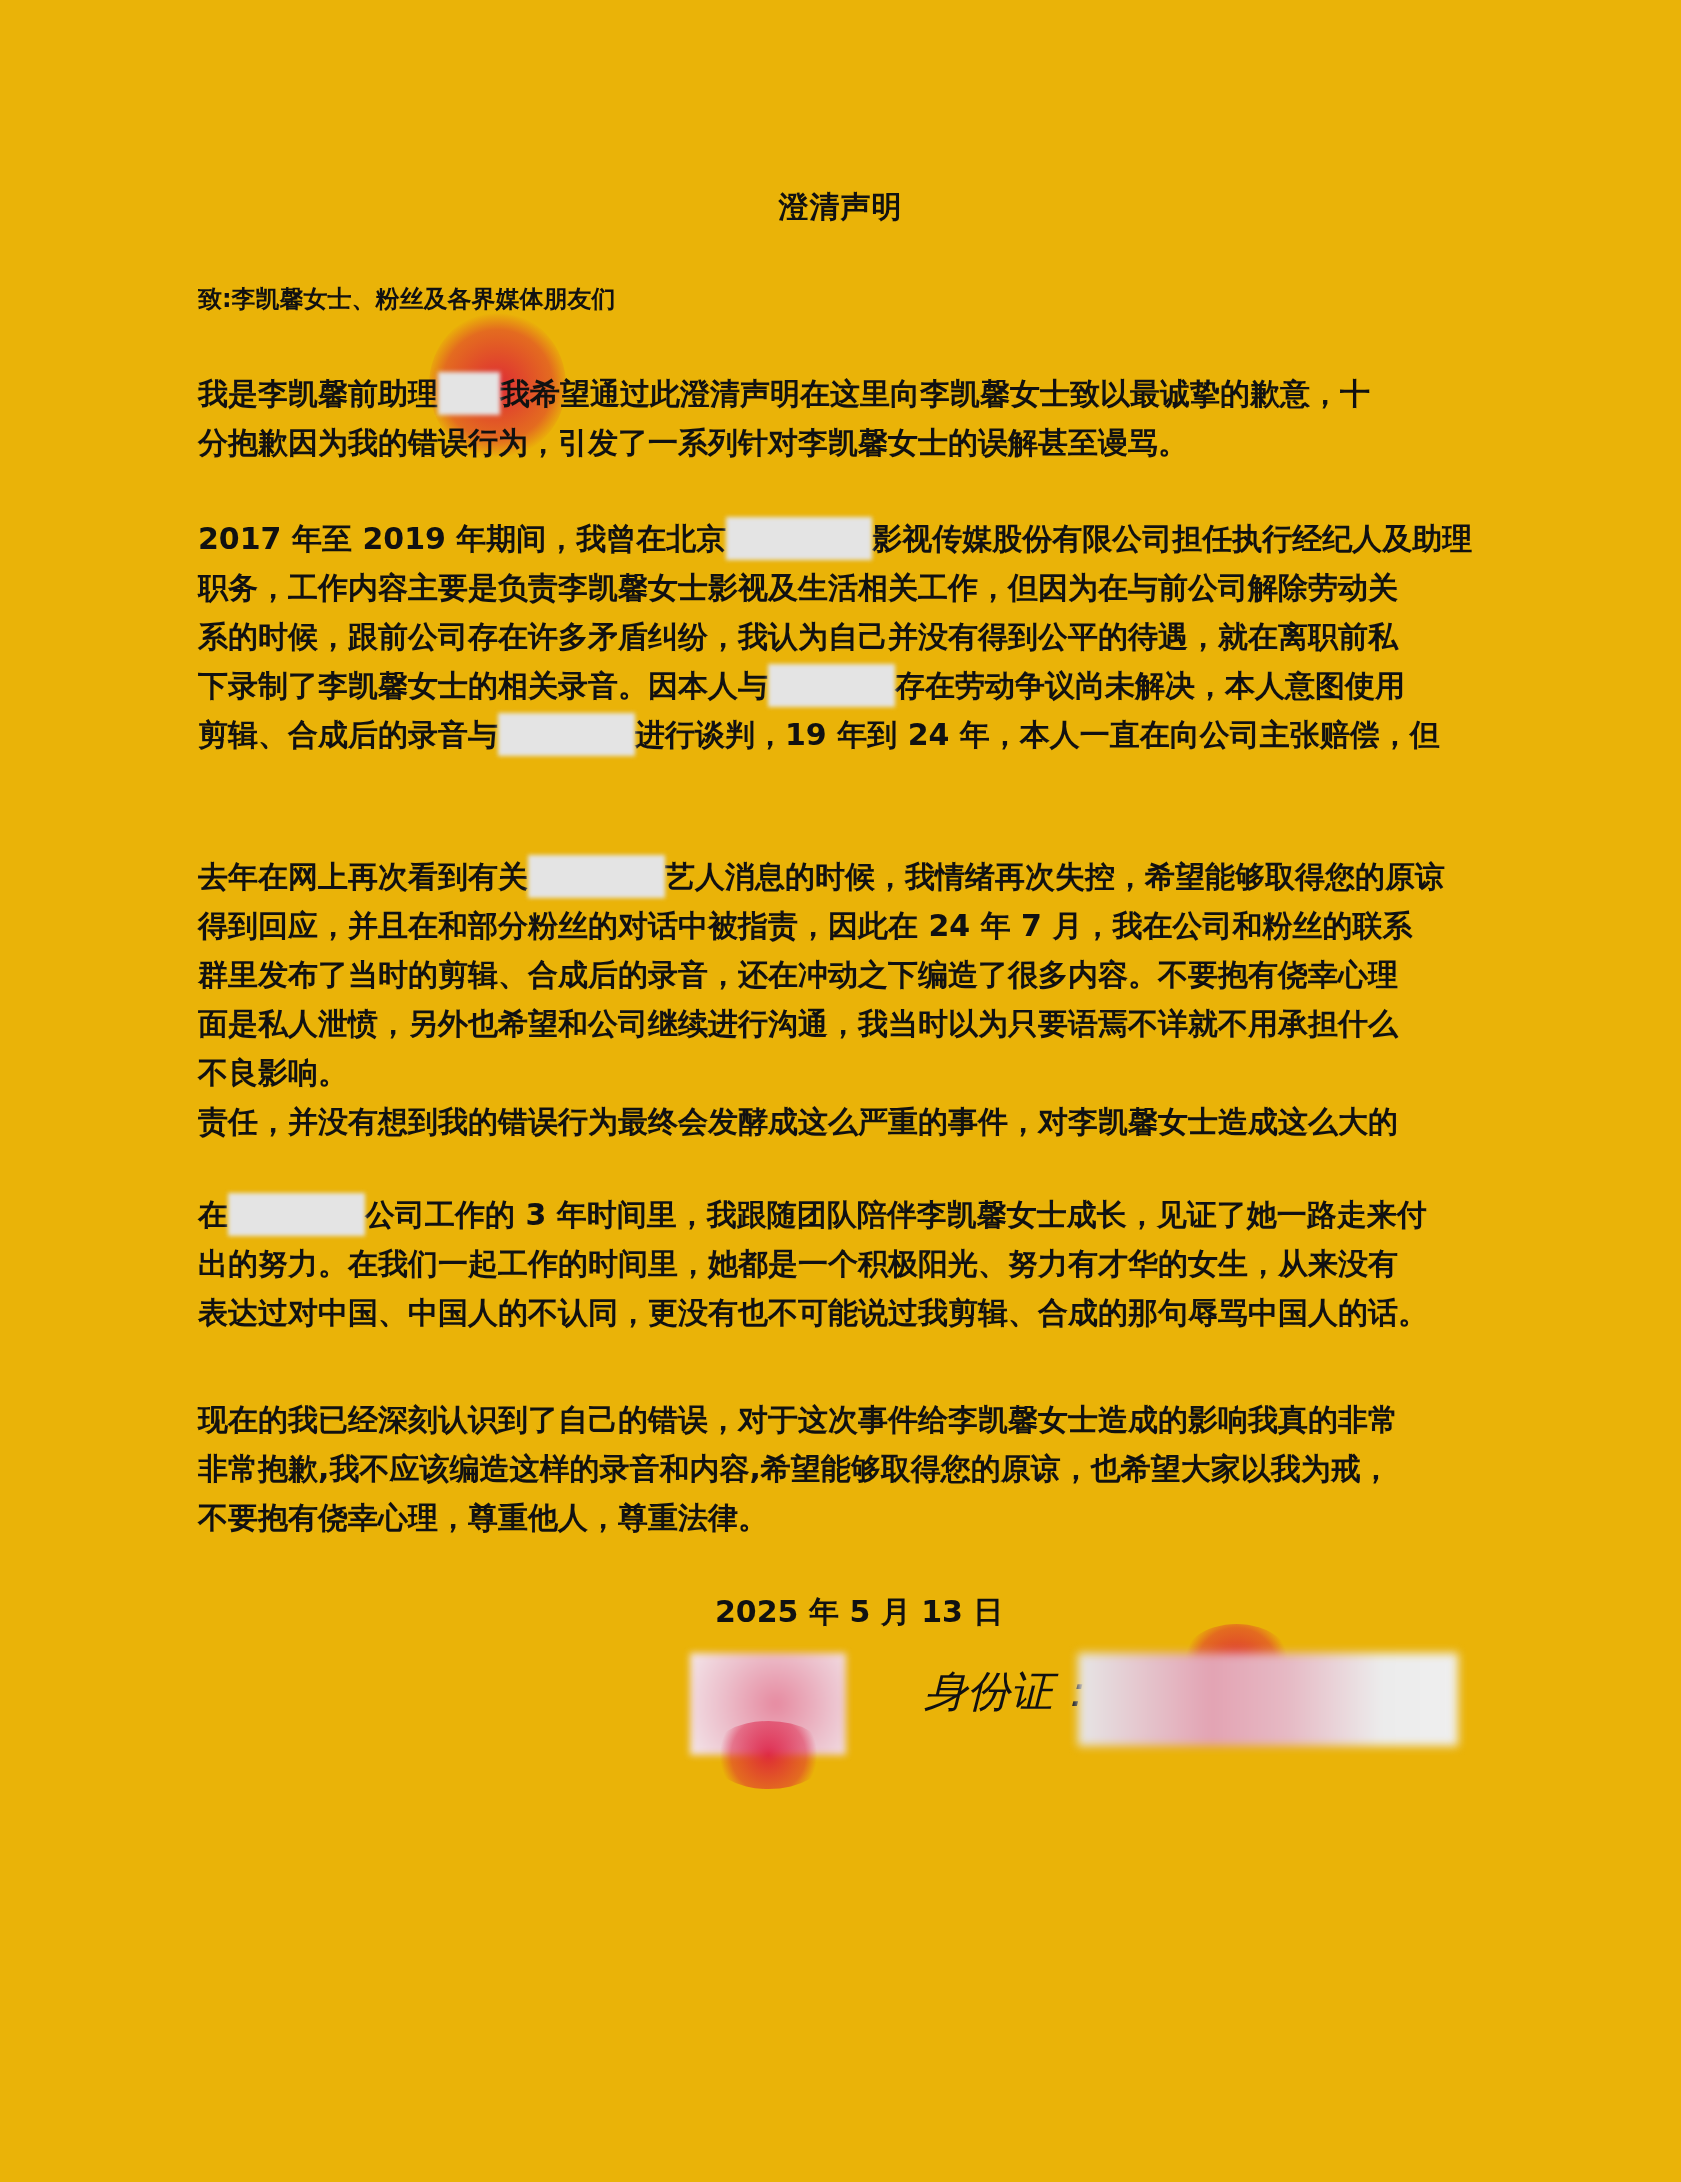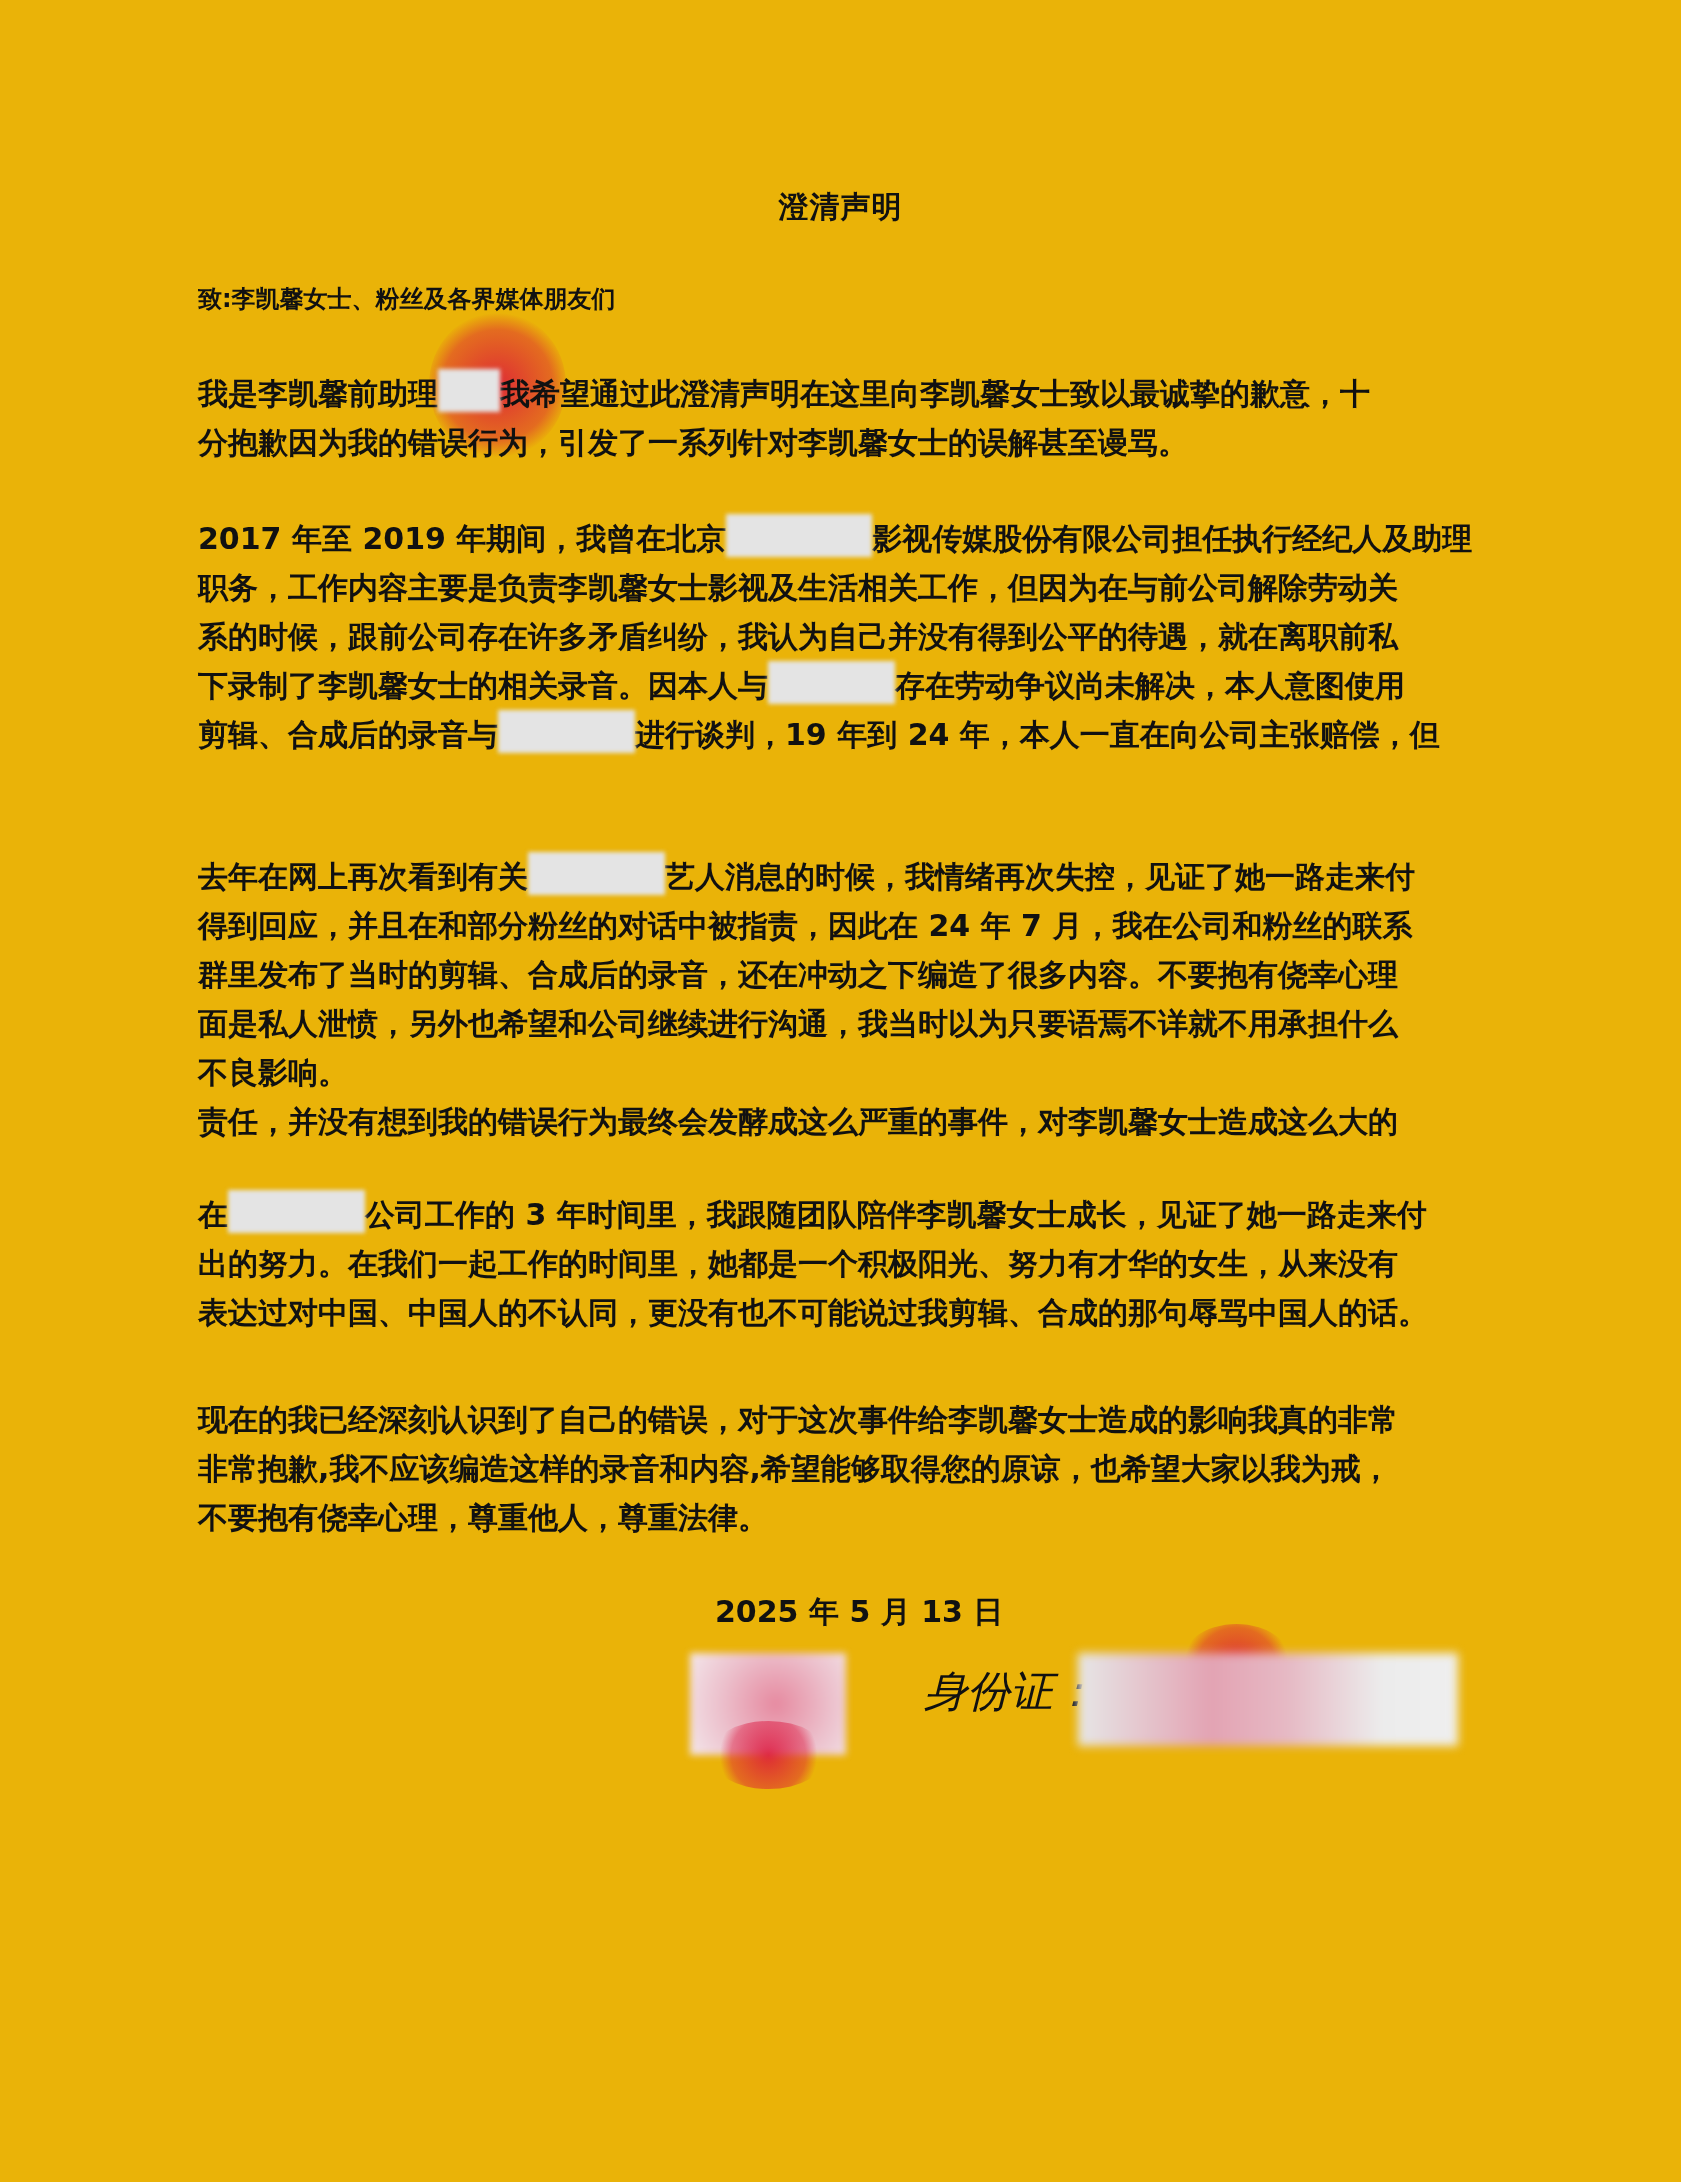--- a/index.html
+++ b/index.html
@@ -4,21 +4,21 @@
   <style>
     html, body { margin: 0; padding: 0; background: #ffffff; }
     body { width: 1681px; height: 2183px; position: relative; overflow: hidden;
            font-family: "DejaVu Sans", "Liberation Sans", sans-serif; color: #111111; }
     .page { position: absolute; left: 0; top: 0; width: 1681px; height: 2183px; background: #eab308; }
     .title { position: absolute; left: 0; width: 1681px; top: 187px; text-align: center;
              font-size: 30px; font-weight: bold; letter-spacing: 1px; }
     .salutation { position: absolute; left: 198px; top: 283px; font-size: 24px; font-weight: bold; }
     .para { position: absolute; left: 198px; width: 1297px; }
     .line { height: 49px; line-height: 49px; font-size: 30px; font-weight: bold; white-space: nowrap;
-            display: flex; align-items: flex-start; }
+            display: flex; align-items: center; }
     .line span { white-space: pre; }
     .redact { display: inline-block; height: 43px; background: #e4e4e4;
               filter: blur(2px); vertical-align: middle; }
     .date { position: absolute; left: 715px; top: 1592px; font-size: 30px; font-weight: bold; }
     .sign-area { position: absolute; left: 690px; top: 1653px; width: 780px; height: 117px; }
     .sign-redact { position: absolute; left: 0; top: 0; width: 156px; height: 102px;
                    background: radial-gradient(circle at 55% 50%, #e68aa0 0%, #ecc0cc 55%, #f3e6ea 100%);
                    filter: blur(3.9px); }
     .id-label { position: absolute; left: 234px; top: 9.8px; font-size: 43px;
                 font-family: "DejaVu Serif", serif; font-style: italic; }
@@ -71,21 +71,21 @@
       <span>剪辑、合成后的录音与</span>
       <span class="redact" style="width:137px;"></span>
       <span>进行谈判，19 年到 24 年，本人一直在向公司主张赔偿，但</span>
     </div>
   </div>
 
   <div class="para" style="top:852px;">
     <div class="line">
       <span>去年在网上再次看到有关</span>
       <span class="redact" style="width:137px;"></span>
-      <span>艺人消息的时候，我情绪再次失控，见证了她一路走来付</span>
+      <span>艺人消息的时候，我情绪再次失控，希望能够取得您的原谅</span>
     </div>
     <div class="line">
       <span>得到回应，并且在和部分粉丝的对话中被指责，因此在 24 年 7 月，我在公司和粉丝的联系</span>
     </div>
     <div class="line">
       <span>群里发布了当时的剪辑、合成后的录音，还在冲动之下编造了很多内容。不要抱有侥幸心理</span>
     </div>
     <div class="line">
       <span>面是私人泄愤，另外也希望和公司继续进行沟通，我当时以为只要语焉不详就不用承担什么</span>
     </div>

